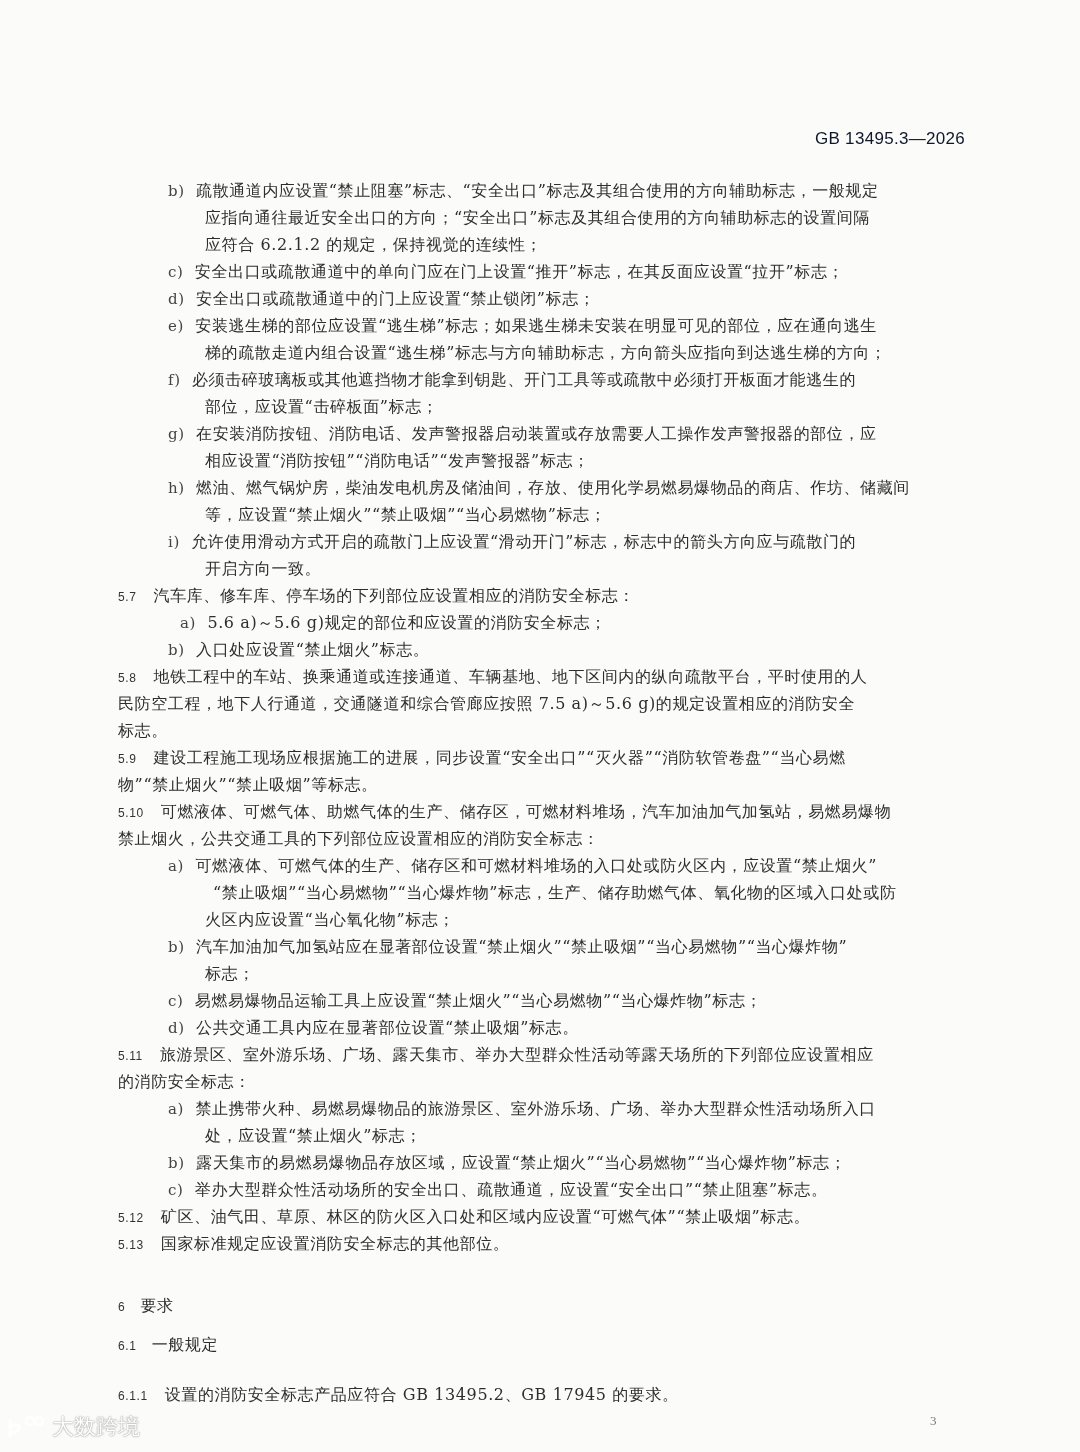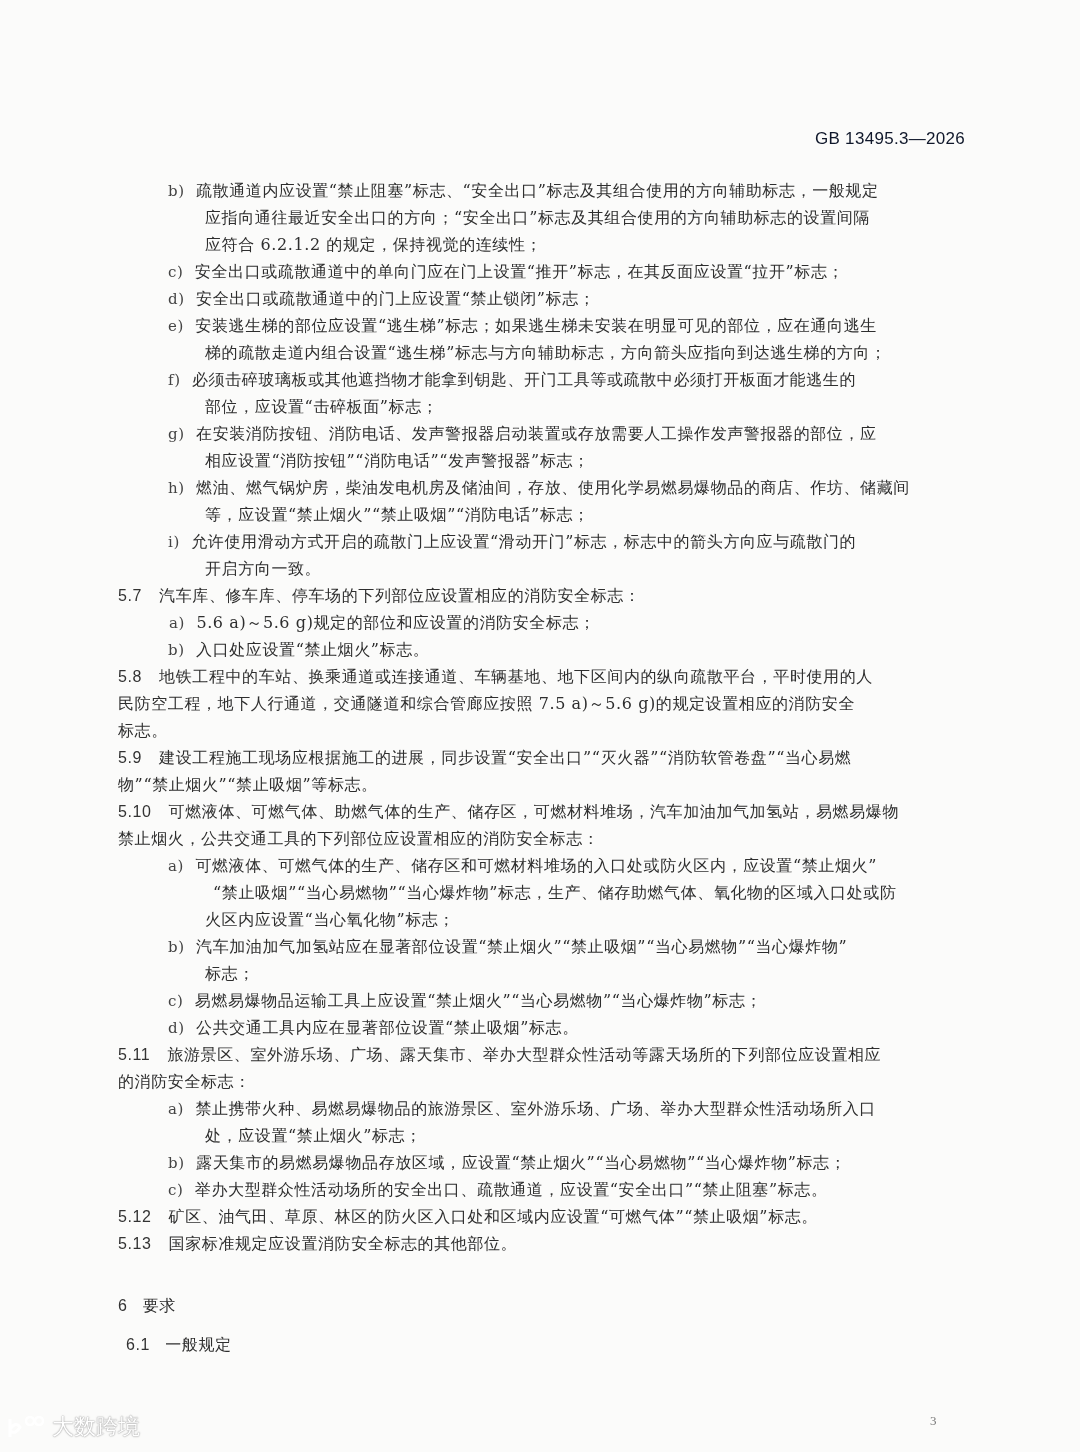--- a/index.html
+++ b/index.html
@@ -14,21 +14,21 @@
   .header-code {
     position: absolute; right: 115px; top: 129px;
     font-family: "Liberation Sans", "DejaVu Sans", sans-serif;
     font-size: 17px; color: #0f172a; letter-spacing: 0.3px;
   }
   .line {
     position: absolute; font-size: 16px; line-height: 20px; white-space: nowrap;
     color: #2e2e2e; letter-spacing: 0.6px;
   }
   .num {
-    font-family: "Liberation Sans", "DejaVu Sans", sans-serif; font-size: 16px; color: #333;
+    font-family: "Liberation Sans", "DejaVu Sans", sans-serif; font-size: 12px; color: #333;
   }
   .marker { color: #444; font-size: 15px; }
   .heading { font-family: "Liberation Sans", "DejaVu Sans", sans-serif; font-weight: normal; }
   .page-number {
     position: absolute; left: 930px; top: 1413px; font-size: 13px; color: #777;
     font-family: "Liberation Serif", serif;
   }
   .watermark {
     position: absolute; left: 6px; top: 1412px; display: flex; align-items: center; gap: 6px;
     color: #ffffff; font-family: "DejaVu Sans", sans-serif; font-size: 22px;
@@ -47,25 +47,25 @@
       <div class="line" style="left: 205px; top: 235px;"><span>应符合 6.2.1.2 的规定，保持视觉的连续性；</span></div>
       <div class="line" style="left: 168px; top: 262px;"><span class="marker">c)</span><span>&nbsp;&nbsp;</span><span>安全出口或疏散通道中的单向门应在门上设置“推开”标志，在其反面应设置“拉开”标志；</span></div>
       <div class="line" style="left: 168px; top: 289px;"><span class="marker">d)</span><span>&nbsp;&nbsp;</span><span>安全出口或疏散通道中的门上应设置“禁止锁闭”标志；</span></div>
       <div class="line" style="left: 168px; top: 316px;"><span class="marker">e)</span><span>&nbsp;&nbsp;</span><span>安装逃生梯的部位应设置“逃生梯”标志；如果逃生梯未安装在明显可见的部位，应在通向逃生</span></div>
       <div class="line" style="left: 205px; top: 343px;"><span>梯的疏散走道内组合设置“逃生梯”标志与方向辅助标志，方向箭头应指向到达逃生梯的方向；</span></div>
       <div class="line" style="left: 168px; top: 370px;"><span class="marker">f)</span><span>&nbsp;&nbsp;</span><span>必须击碎玻璃板或其他遮挡物才能拿到钥匙、开门工具等或疏散中必须打开板面才能逃生的</span></div>
       <div class="line" style="left: 205px; top: 397px;"><span>部位，应设置“击碎板面”标志；</span></div>
       <div class="line" style="left: 168px; top: 424px;"><span class="marker">g)</span><span>&nbsp;&nbsp;</span><span>在安装消防按钮、消防电话、发声警报器启动装置或存放需要人工操作发声警报器的部位，应</span></div>
       <div class="line" style="left: 205px; top: 451px;"><span>相应设置“消防按钮”“消防电话”“发声警报器”标志；</span></div>
       <div class="line" style="left: 168px; top: 478px;"><span class="marker">h)</span><span>&nbsp;&nbsp;</span><span>燃油、燃气锅炉房，柴油发电机房及储油间，存放、使用化学易燃易爆物品的商店、作坊、储藏间</span></div>
-      <div class="line" style="left: 205px; top: 505px;"><span>等，应设置“禁止烟火”“禁止吸烟”“消防电话”标志；</span></div>
+      <div class="line" style="left: 205px; top: 505px;"><span>等，应设置“禁止烟火”“禁止吸烟”“当心易燃物”标志；</span></div>
       <div class="line" style="left: 168px; top: 532px;"><span class="marker">i)</span><span>&nbsp;&nbsp;</span><span>允许使用滑动方式开启的疏散门上应设置“滑动开门”标志，标志中的箭头方向应与疏散门的</span></div>
       <div class="line" style="left: 205px; top: 559px;"><span>开启方向一致。</span></div>
       <div class="line" style="left: 118px; top: 586px;"><span class="num">5.7</span><span>&nbsp;&nbsp;&nbsp;</span><span>汽车库、修车库、停车场的下列部位应设置相应的消防安全标志：</span></div>
-      <div class="line" style="left: 169px; top: 613px;"><span class="marker">a)</span><span>&nbsp;&nbsp;</span><span>5.6 a)～5.6 g)规定的部位和应设置的消防安全标志；</span></div>
+      <div class="line" style="left: 180px; top: 613px;"><span class="marker">a)</span><span>&nbsp;&nbsp;</span><span>5.6 a)～5.6 g)规定的部位和应设置的消防安全标志；</span></div>
       <div class="line" style="left: 168px; top: 640px;"><span class="marker">b)</span><span>&nbsp;&nbsp;</span><span>入口处应设置“禁止烟火”标志。</span></div>
       <div class="line" style="left: 118px; top: 667px;"><span class="num">5.8</span><span>&nbsp;&nbsp;&nbsp;</span><span>地铁工程中的车站、换乘通道或连接通道、车辆基地、地下区间内的纵向疏散平台，平时使用的人</span></div>
       <div class="line" style="left: 118px; top: 694px;"><span>民防空工程，地下人行通道，交通隧道和综合管廊应按照 7.5 a)～5.6 g)的规定设置相应的消防安全</span></div>
       <div class="line" style="left: 118px; top: 721px;"><span>标志。</span></div>
       <div class="line" style="left: 118px; top: 748px;"><span class="num">5.9</span><span>&nbsp;&nbsp;&nbsp;</span><span>建设工程施工现场应根据施工的进展，同步设置“安全出口”“灭火器”“消防软管卷盘”“当心易燃</span></div>
       <div class="line" style="left: 118px; top: 775px;"><span>物”“禁止烟火”“禁止吸烟”等标志。</span></div>
       <div class="line" style="left: 118px; top: 802px;"><span class="num">5.10</span><span>&nbsp;&nbsp;&nbsp;</span><span>可燃液体、可燃气体、助燃气体的生产、储存区，可燃材料堆场，汽车加油加气加氢站，易燃易爆物</span></div>
       <div class="line" style="left: 118px; top: 829px;"><span>禁止烟火，公共交通工具的下列部位应设置相应的消防安全标志：</span></div>
       <div class="line" style="left: 168px; top: 856px;"><span class="marker">a)</span><span>&nbsp;&nbsp;</span><span>可燃液体、可燃气体的生产、储存区和可燃材料堆场的入口处或防火区内，应设置“禁止烟火”</span></div>
       <div class="line" style="left: 205px; top: 883px; margin-left: 8px;"><span>“禁止吸烟”“当心易燃物”“当心爆炸物”标志，生产、储存助燃气体、氧化物的区域入口处或防</span></div>
@@ -80,22 +80,25 @@
       <div class="line" style="left: 205px; top: 1126px;"><span>处，应设置“禁止烟火”标志；</span></div>
       <div class="line" style="left: 168px; top: 1153px;"><span class="marker">b)</span><span>&nbsp;&nbsp;</span><span>露天集市的易燃易爆物品存放区域，应设置“禁止烟火”“当心易燃物”“当心爆炸物”标志；</span></div>
       <div class="line" style="left: 168px; top: 1180px;"><span class="marker">c)</span><span>&nbsp;&nbsp;</span><span>举办大型群众性活动场所的安全出口、疏散通道，应设置“安全出口”“禁止阻塞”标志。</span></div>
       <div class="line" style="left: 118px; top: 1207px;"><span class="num">5.12</span><span>&nbsp;&nbsp;&nbsp;</span><span>矿区、油气田、草原、林区的防火区入口处和区域内应设置“可燃气体”“禁止吸烟”标志。</span></div>
       <div class="line" style="left: 118px; top: 1234px;"><span class="num">5.13</span><span>&nbsp;&nbsp;&nbsp;</span><span>国家标准规定应设置消防安全标志的其他部位。</span></div>
     </div>
 
   <div class="line heading" style="left:118px; top:1284px;margin-top:12px;">
     <span class="num">6</span>&nbsp;&nbsp;&nbsp;<span>要求</span>
   </div>
-  <div class="line heading" style="left:118px; top:1335px;margin-left:8px;">
+  <div class="line heading" style="left:118px; top:1335px;">
     <span class="num">6.1</span>&nbsp;&nbsp;&nbsp;<span>一般规定</span>
+  </div>
+  <div class="line" style="left:118px; top:1385px;">
+    <span class="num">6.1.1</span>&nbsp;&nbsp;&nbsp;<span>设置的消防安全标志产品应符合 GB 13495.2、GB 17945 的要求。</span>
   </div>
 
   <div class="page-number">3</div>
 
   <div class="watermark">
     <svg class="wm-logo" viewBox="0 0 40 28">
       <path d="M4 6 L4 24 M4 16 Q10 8 14 14 Q10 22 4 18" stroke="#fff" stroke-width="3" fill="none"></path>
       <circle cx="24" cy="8" r="4" stroke="#fff" stroke-width="2.5" fill="none"></circle>
       <circle cx="33" cy="8" r="4" stroke="#fff" stroke-width="2.5" fill="none"></circle>
     </svg>

